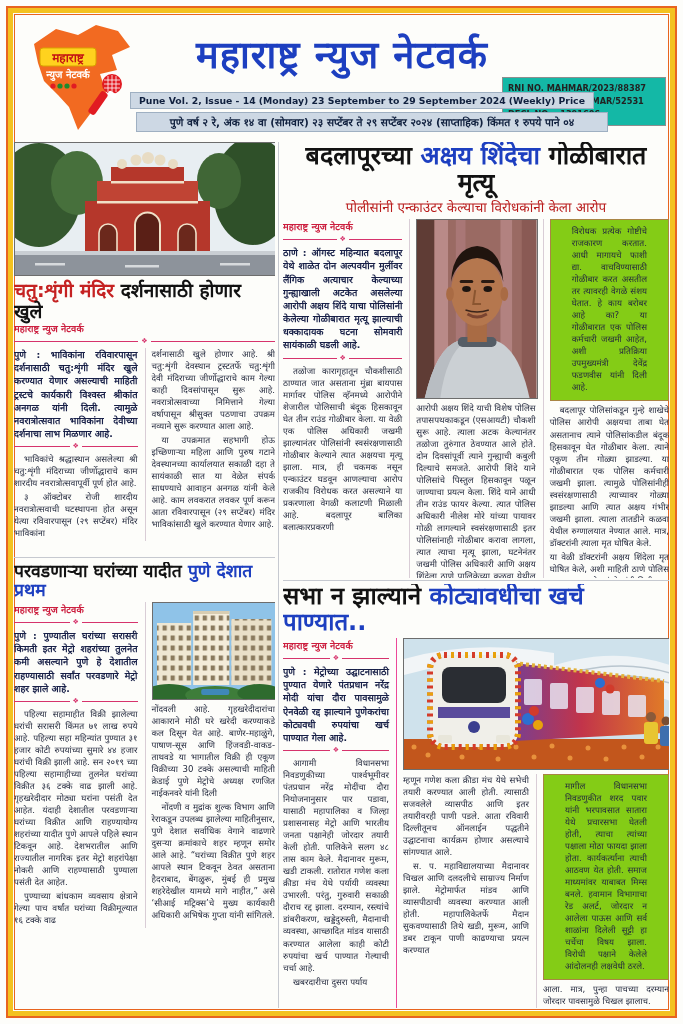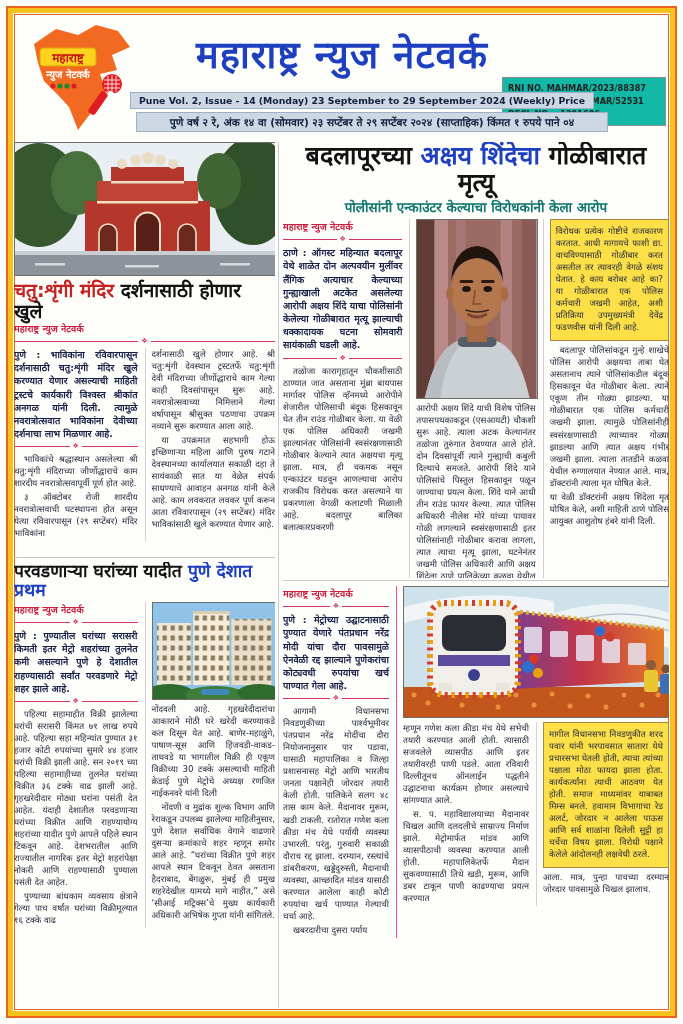--- a/index.html
+++ b/index.html
@@ -25,32 +25,32 @@
   
   .vrule{position:absolute;left:278px;top:142px;width:1px;height:866px;background:#c6c9d0;}
   .hrule-left{position:absolute;left:14px;top:557px;width:261px;height:1px;background:#c6c9d0;}
   .hrule-right{position:absolute;left:283px;top:580px;width:386px;height:1px;background:#c6c9d0;}
 
   
   .section{position:absolute;overflow:hidden;}
   .headline{margin:0;font-weight:bold;color:#121212;line-height:1.08;}
   .acc-blue{color:#1d3fc0;}
   .acc-red{color:#c52222;}
-  .subhead{margin:2px 0 3px;text-align:center;font-weight:bold;color:#0f766e;font-size:13.5px;}
+  .subhead{margin:2px 0 3px;text-align:center;font-weight:normal;color:#b91c1c;font-size:13.5px;}
   .byline{color:#cc1f3f;font-weight:bold;font-size:9.5px;margin:1px 0 0;}
   .divider{display:flex;align-items:center;gap:3px;color:#d6336c;margin:3px 0;}
   .divider::before,.divider::after{content:"";flex:1;height:1px;background:#d6336c;}
   .divider .orn{font-size:7px;line-height:1;}
   .body-cols{display:flex;gap:7px;}
   .col{flex:1;min-width:0;font-size:8.6px;line-height:1.4;text-align:justify;color:#242a3e;}
   .col + .col{border-left:1px solid #d9cdd6;padding-left:6px;}
   .col p{margin:0 0 2px;text-indent:10px;}
   .col p.lead{font-weight:bold;font-size:9.4px;color:#182048;text-indent:0;}
   .photo{display:block;width:100%;border:1px solid #6d6d6d;background:#ddd;}
-  .tanbox{background:#fde047;border:1.5px solid #a98544;padding:5px 5px;margin-bottom:3px;}
+  .tanbox{background:#84cc16;border:1.5px solid #a98544;padding:5px 21px;margin-bottom:3px;}
   .tanbox p{text-indent:0 !important;}
 
   
   #temple{left:14px;top:142px;width:261px;height:413px;}
   #temple .headline{font-size:19px;margin-top:4px;}
   #encounter{left:283px;top:142px;width:386px;height:436px;}
   #encounter .headline{font-size:25px;text-align:center;}
   #housing{left:14px;top:562px;width:261px;height:446px;}
   #housing .headline{font-size:17.5px;}
   #metro{left:283px;top:584px;width:386px;height:424px;}
@@ -239,20 +239,21 @@
           <ellipse cx="106" cy="90" rx="22" ry="9" fill="#2e6b2e"></ellipse>
           <rect x="48" y="86" width="28" height="6" rx="2" fill="#3f88b8"></rect>
         </svg>
         <p style="text-indent:0;margin-top:3px">नोंदवली आहे. गृहखरेदीदारांचा आकाराने मोठी घरे खरेदी करण्याकडे कल दिसून येत आहे. बाणेर-महाळुंगे, पाषाण-सूस आणि हिंजवडी-वाकड-ताथवडे या भागातील विक्री ही एकूण विक्रीच्या 30 टक्के असल्याची माहिती क्रेडाई पुणे मेट्रोचे अध्यक्ष रणजित नाईकनवरे यांनी दिली</p>
         <p>नोंदणी व मुद्रांक शुल्क विभाग आणि रेराकडून उपलब्ध झालेल्या माहितीनुसार, पुणे देशात सर्वाधिक वेगाने वाढणारे दुसऱ्या क्रमांकाचे शहर म्हणून समोर आले आहे. “घरांच्या विक्रीत पुणे शहर आपले स्थान टिकवून ठेवत असताना हैदराबाद, बेंगळुरू, मुंबई ही प्रमुख शहरेदेखील यामध्ये मागे नाहीत,” असे ‘सीआई मट्रिक्स’चे मुख्य कार्यकारी अधिकारी अभिषेक गुप्ता यांनी सांगितले.</p>
       </div>
     </div>
   </section>
 
   <section class="section" id="metro">
+    <h2 class="headline"><span>सभा न झाल्याने </span><span class="acc-blue">कोट्यावधीचा खर्च पाण्यात..</span></h2>
     <div class="metro-top">
       <div class="metro-left">
         <div class="byline">महाराष्ट्र न्युज नेटवर्क</div>
         <div class="divider">
             <span class="orn">❖</span>
           </div>
         <p class="lead">पुणे : मेट्रोच्या उद्घाटनासाठी पुण्यात येणारे पंतप्रधान नरेंद्र मोदी यांचा दौरा पावसामुळे ऐनवेळी रद्द झाल्याने पुणेकरांचा कोट्यवधी रुपयांचा खर्च पाण्यात गेला आहे.</p>
         <div class="divider">
             <span class="orn">❖</span>
           </div>

